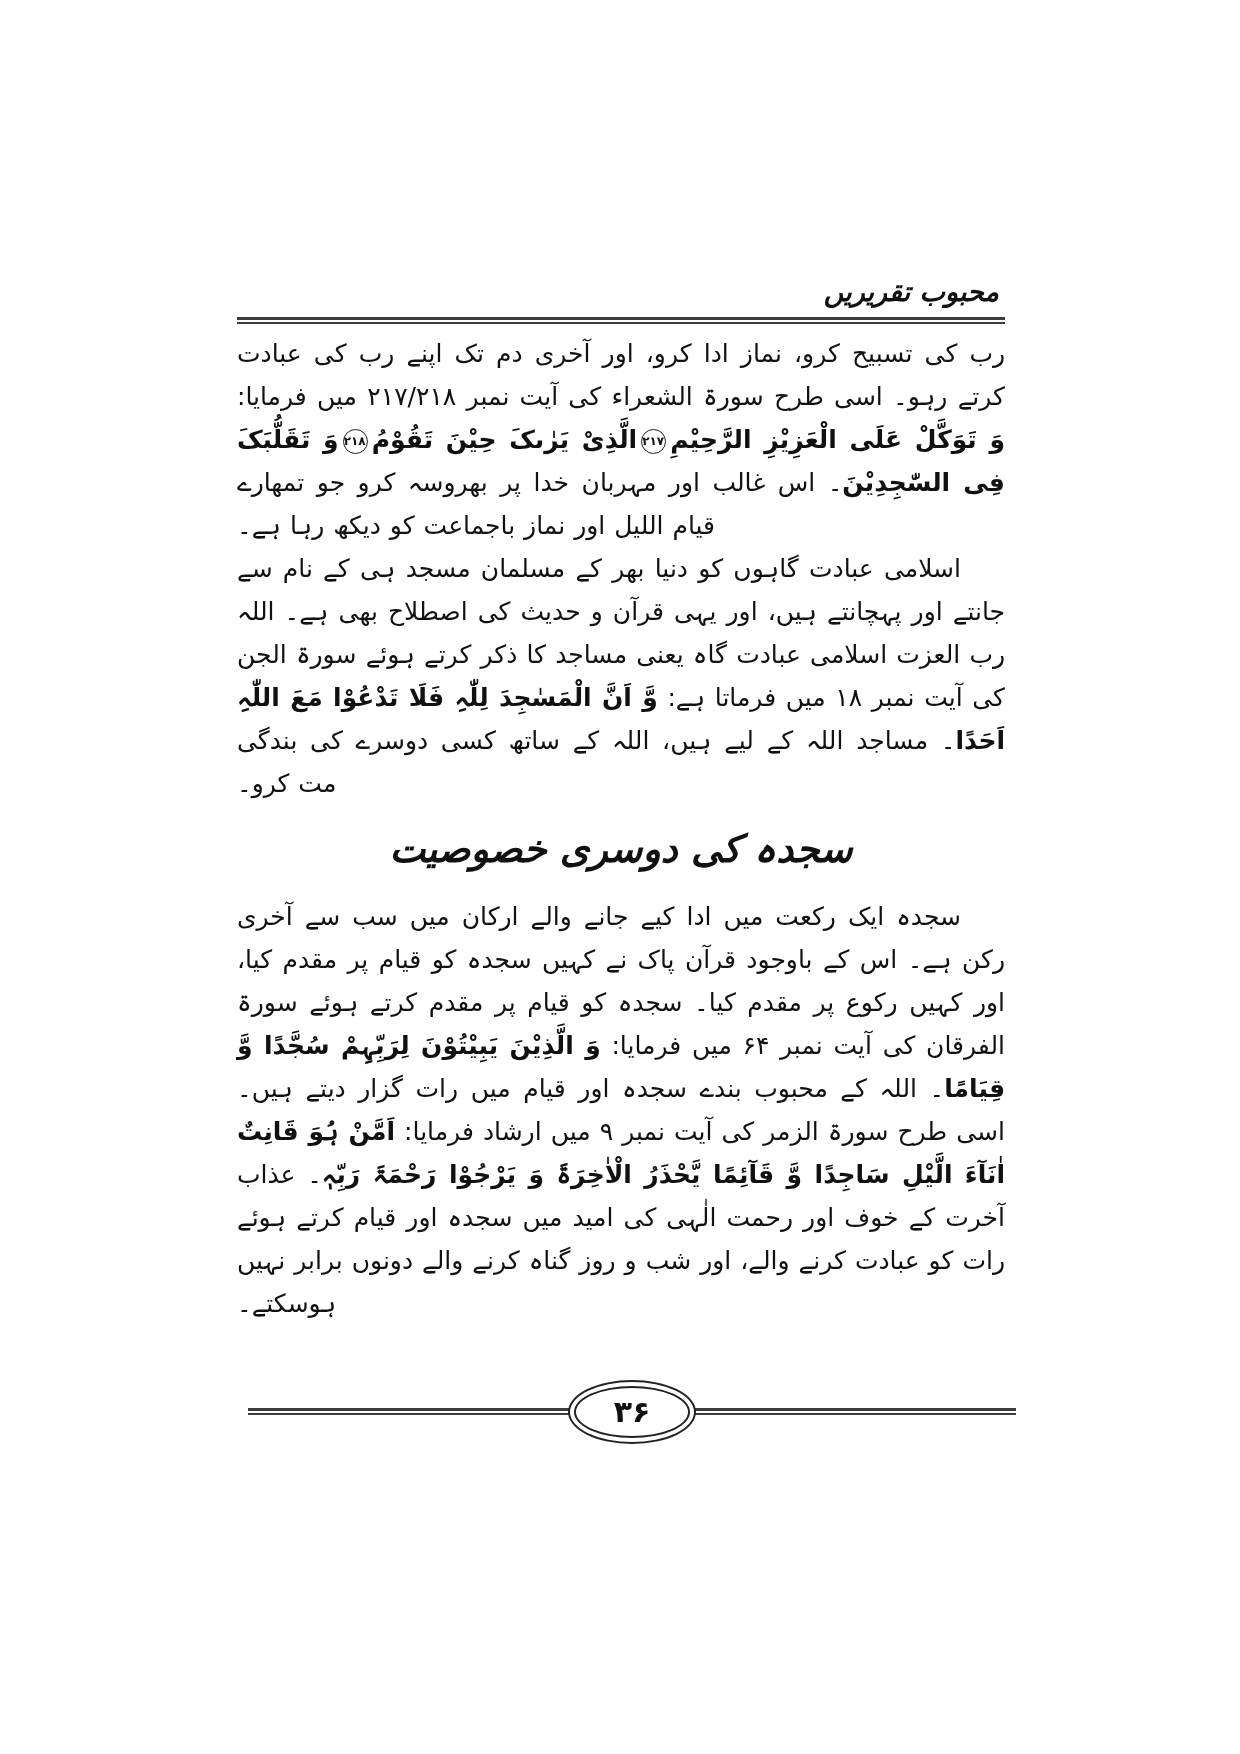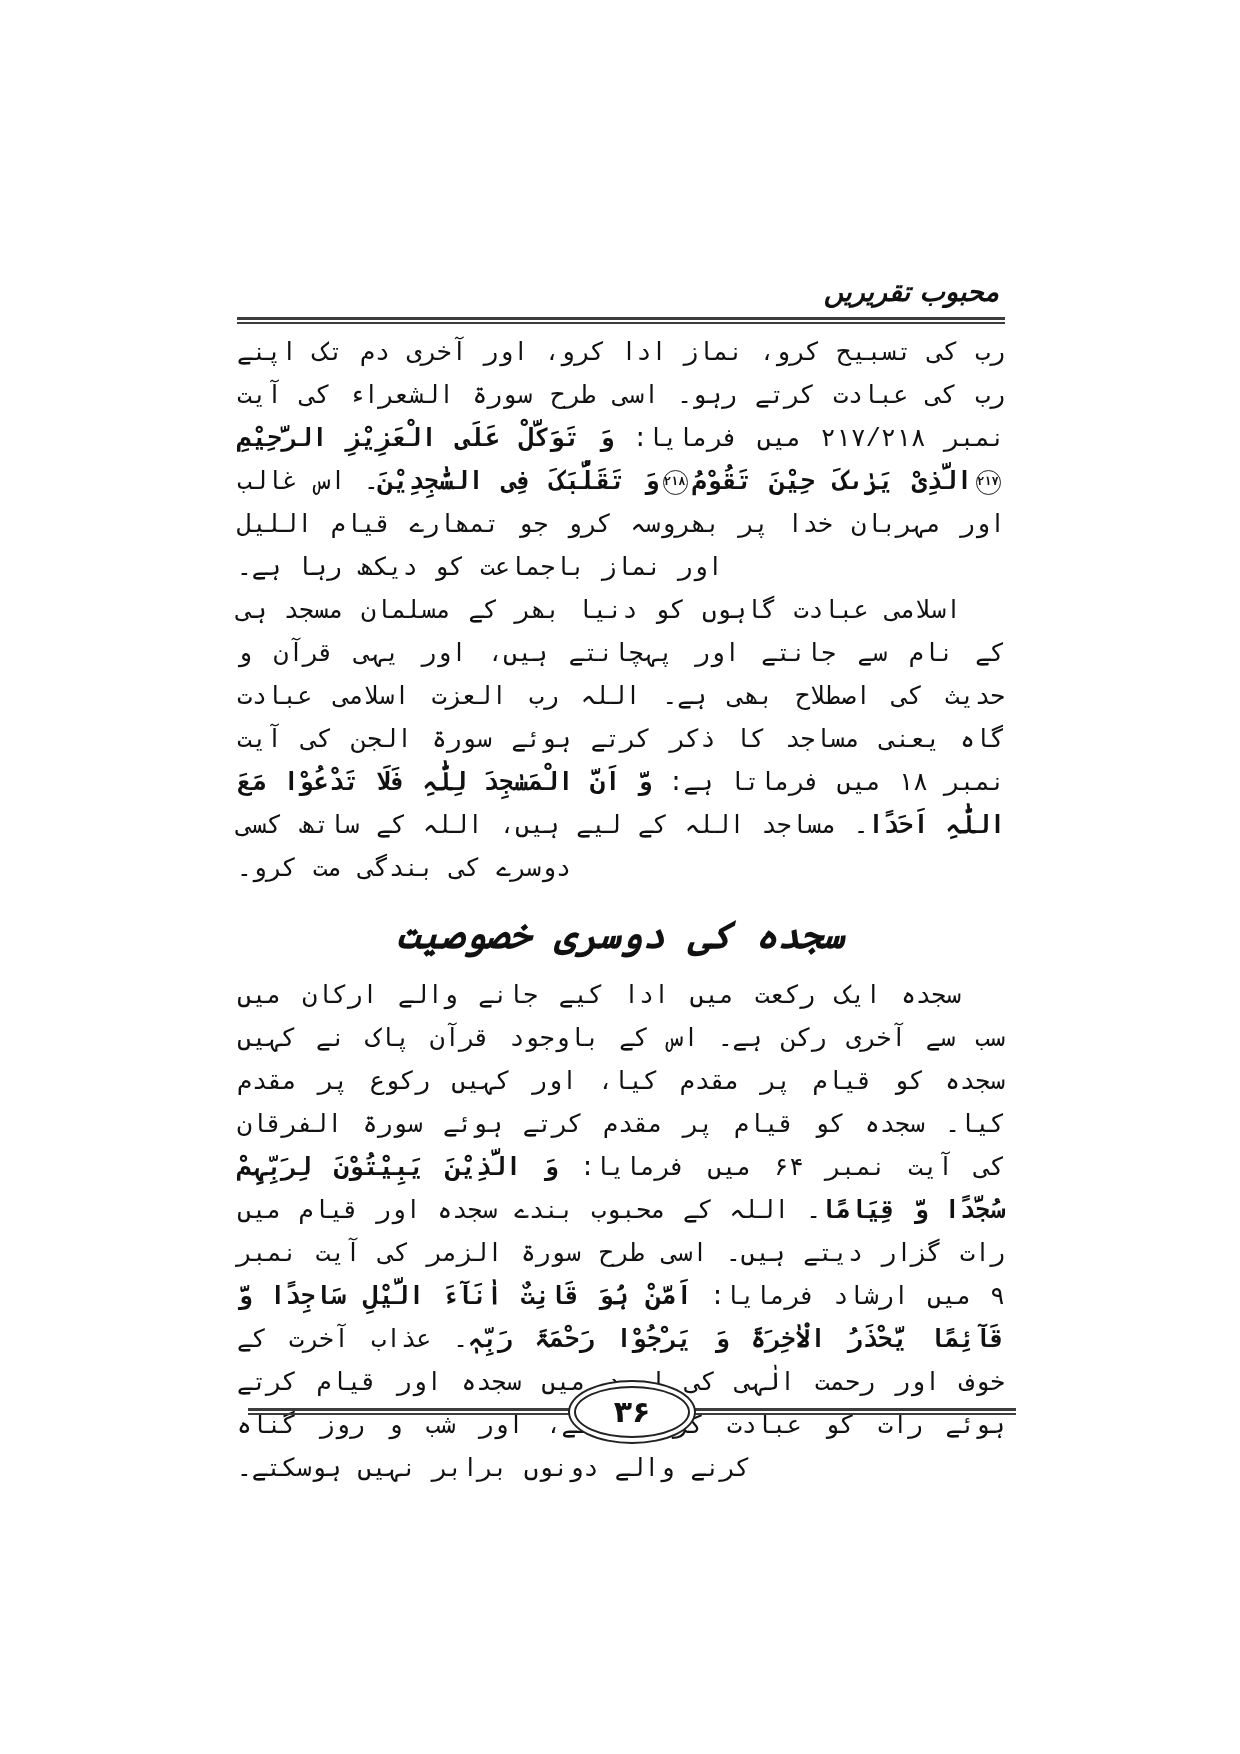--- a/index.html
+++ b/index.html
@@ -31,21 +31,21 @@
     font-weight: bold;
     font-style: italic;
     padding: 0 6px 10px 14px;
   }
   .header-rule, .footer-rule {
     border-top: 3px solid #3c3c3c;
     border-bottom: 2px solid #3c3c3c;
     height: 7px;
     width: 100%;
   }
-  .page-body { padding-top: 8px; font-family: Liberation Mono, monospace; }
+  .page-body { padding-top: 8px; }
   .body-paragraph {
     margin: 0;
     direction: rtl;
     text-align: justify;
     text-align-last: left;
     font-size: 25px;
     line-height: 43px;
     word-spacing: 1px;
   }
   .body-paragraph.indented { text-indent: 44px; }
@@ -64,21 +64,21 @@
     text-indent: 0;
     vertical-align: middle;
     margin: 0 4px;
   }
   .section-heading {
     text-align: center;
     direction: rtl;
     font-size: 38px;
     font-weight: bold;
     font-style: italic;
-    margin: 22px 0 16px 0;
+    margin: 22px 0 24px 0;
   }
   .page-footer {
     position: absolute;
     top: 1408px; left: 248px;
     width: 768px;
   }
   .page-number-oval {
     position: absolute;
     left: 50%; top: 50%;
     transform: translate(-50%, -50%);

